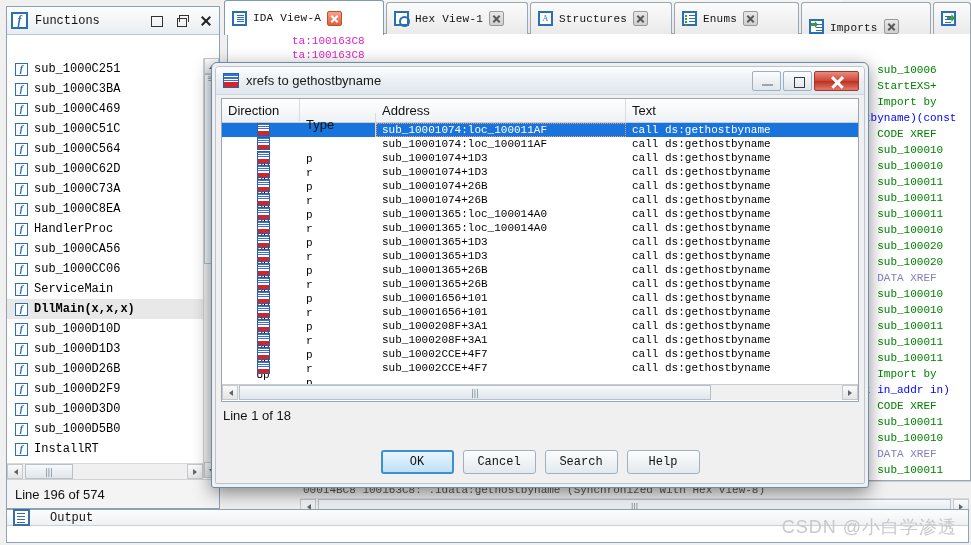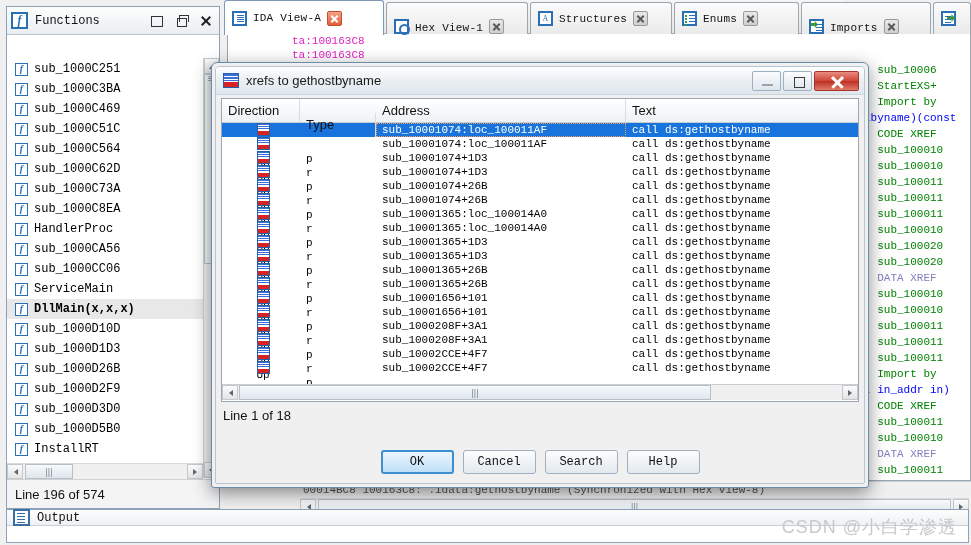--- a/index.html
+++ b/index.html
@@ -205,21 +205,21 @@
   .ida-hscroll {
     position: absolute; left: 300px; bottom: 30px; right: 2px; height: 17px;
   }
 
   
   .output-panel {
     position: absolute; left: 6px; bottom: 2px; right: 2px; height: 34px;
     background: #ffffff; border: 1px solid #8ba2b8;
   }
   .output-title {
-    height: 16px; display: flex; align-items: center; gap: 7px; padding-left: 6px;
+    height: 16px; display: flex; align-items: center; gap: 20px; padding-left: 6px;
     background: linear-gradient(180deg,#fdfdfd 0%,#eef1f4 100%);
     border-bottom: 1px solid #c7d0d8;
   }
   .o-badge {
     width: 17px; height: 17px; border: 2px solid #3a6fa5; background: #ffffff; position: relative;
     flex: 0 0 17px;
   }
   .o-badge::after {
     content:""; position:absolute; left:2px; top:2px; width:8px; height:1px; background:#3a6fa5;
     box-shadow: 0 3px 0 #3a6fa5, 0 6px 0 #3a6fa5, 0 9px 0 #3a6fa5;
@@ -386,21 +386,21 @@
       <div class="hs-r"></div>
     </div>
   </div>
 
   <div class="tabbar">
     <div class="tab active" style="left:0px; width:160px;">
       <span class="tab-ico ico-doc"></span>
       <span class="tab-label">IDA View-A</span>
       <span class="tab-close"></span>
     </div>
-    <div class="tab" style="left:162px; width:142px;align-items:flex-end;">
+    <div class="tab" style="left:162px; width:142px;">
       <span class="tab-ico ico-hex"></span>
       <span class="tab-label">Hex View-1</span>
       <span class="tab-close"></span>
     </div>
     <div class="tab" style="left:306px; width:142px;">
       <span class="tab-ico ico-struct">A</span>
       <span class="tab-label">Structures</span>
       <span class="tab-close"></span>
     </div>
     <div class="tab" style="left:450px; width:125px;">

